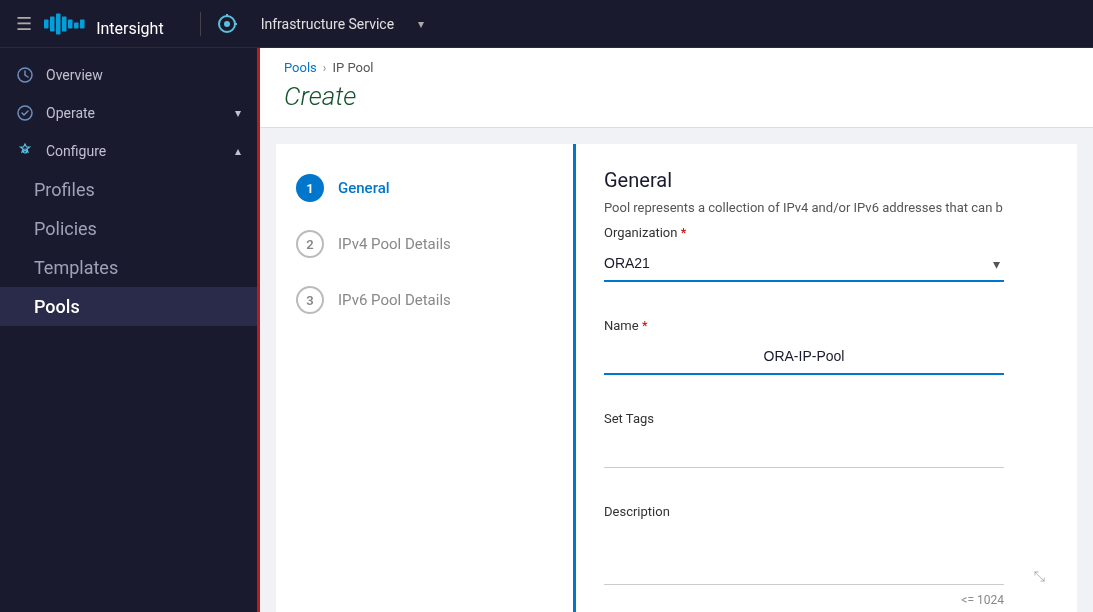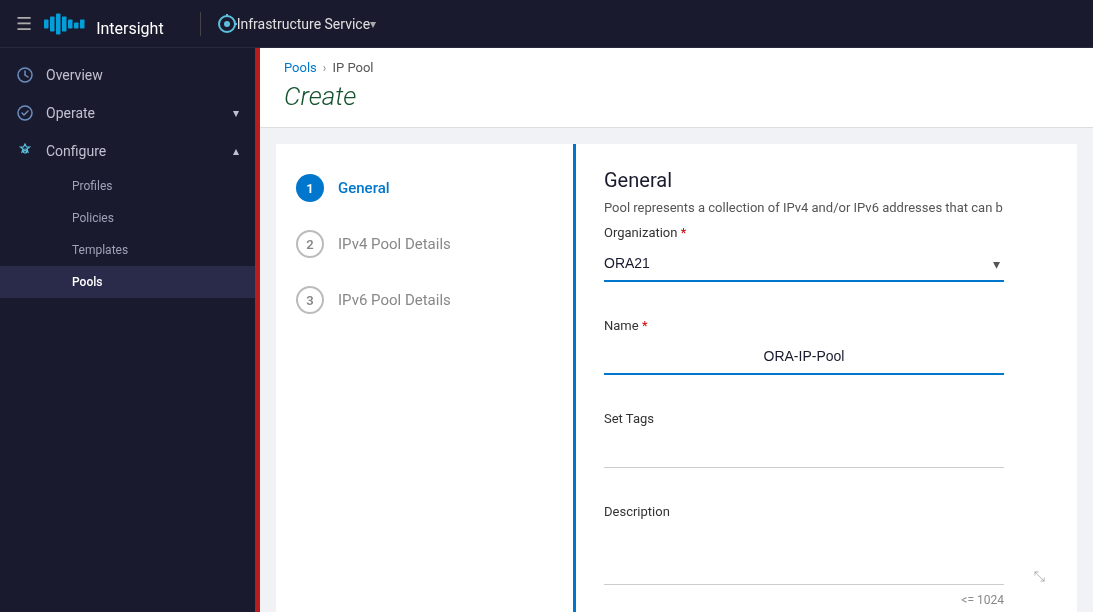--- a/index.html
+++ b/index.html
@@ -47,21 +47,21 @@
     }
     .topbar-divider {
       width: 1px;
       height: 24px;
       background: #444;
       margin: 0 16px;
     }
     .topbar-service {
       display: flex;
       align-items: center;
-      gap: 0;
+      gap: 24px;
       color: #e0e0e0;
       font-size: 14px;
       cursor: pointer;
     }
     .topbar-service-icon {
       width: 20px;
       height: 20px;
     }
     .chevron-down {
       font-size: 12px;
@@ -72,21 +72,21 @@
     .main-layout {
       display: flex;
       flex: 1;
       overflow: hidden;
     }
 
     
     .sidebar {
       width: 260px;
       background: #1a1a2e;
-      border-right: 5px solid #b91c1c;
+      border-right: 3px solid #b91c1c;
       flex-shrink: 0;
       overflow-y: auto;
       padding-top: 8px;
     }
     .sidebar-item {
       display: flex;
       align-items: center;
       padding: 10px 16px;
       cursor: pointer;
       color: #c0c0d0;
@@ -110,24 +110,24 @@
     .sidebar-section-left {
       display: flex;
       align-items: center;
       gap: 12px;
     }
     .sidebar-chevron {
       font-size: 12px;
     }
     .sidebar-sub-item {
       display: flex;
-      padding: 9px 16px 9px 72px;
+      padding: 9px 16px 9px 34px;
       cursor: pointer;
       color: #a0a0b8;
-      font-size: 12px;
+      font-size: 18px;
     }
     .sidebar-sub-item.active {
       background: #2a2a4a;
       color: #ffffff;
       font-weight: 500;
     }
 
     
     .content-area {
       flex: 1;

